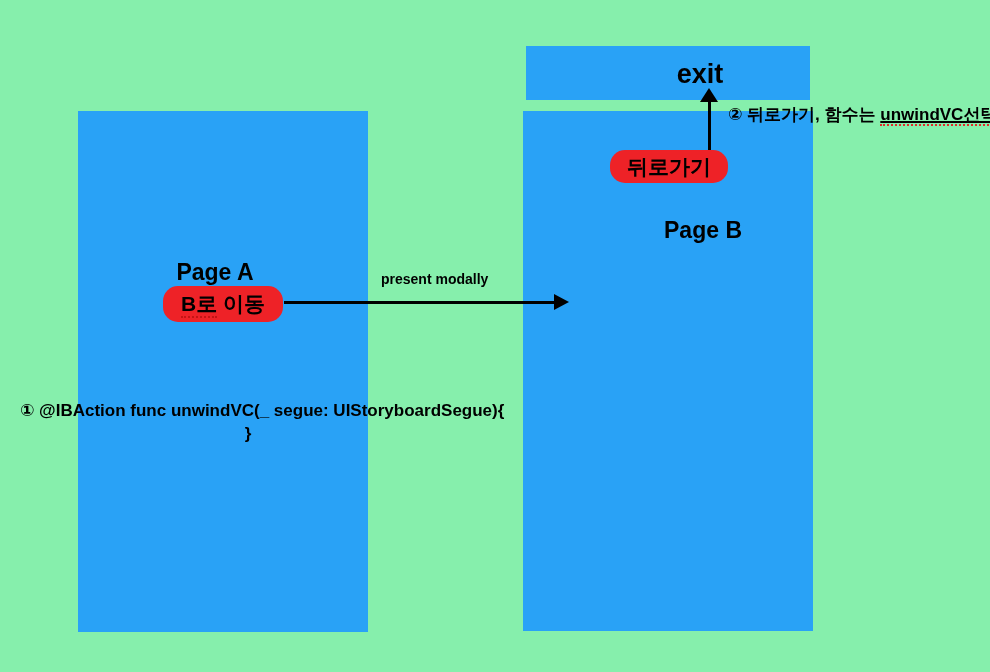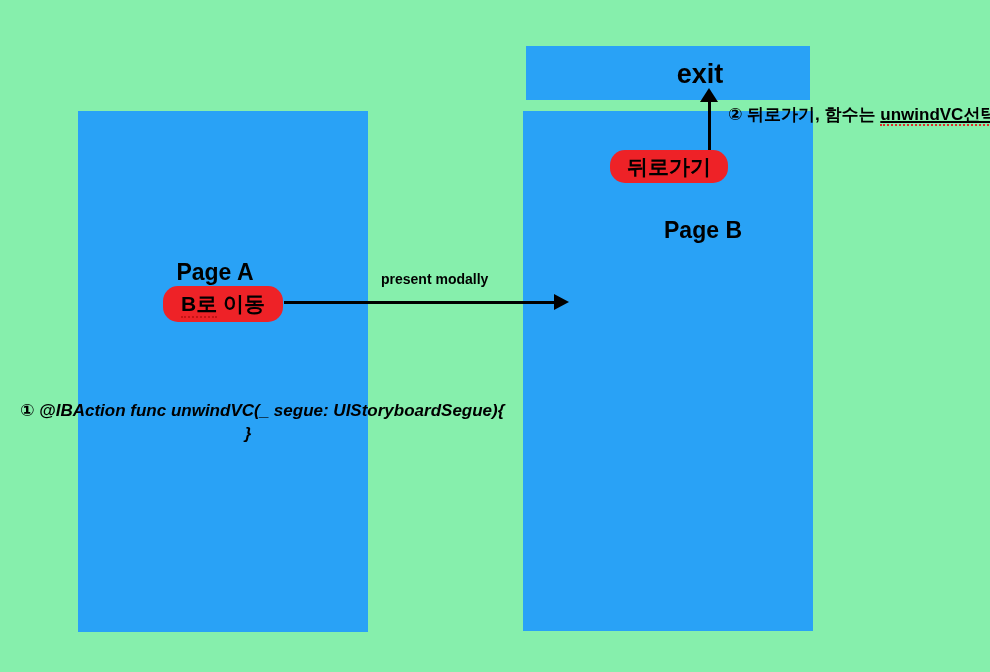--- a/index.html
+++ b/index.html
@@ -107,21 +107,20 @@
   }
   .code-block {
     position: absolute;
     left: 20px; top: 399px;
     width: 456px;
     text-align: center;
     font-weight: bold;
     font-size: 17px;
     line-height: 23px;
     white-space: nowrap;
-    font-style: italic;
   }
 </style>
 </head>
 <body>
 
 <div class="canvas">
 
   <div class="panel page-a-rect"></div>
   <div class="panel page-b-rect"></div>
   <div class="panel exit-rect"></div>

